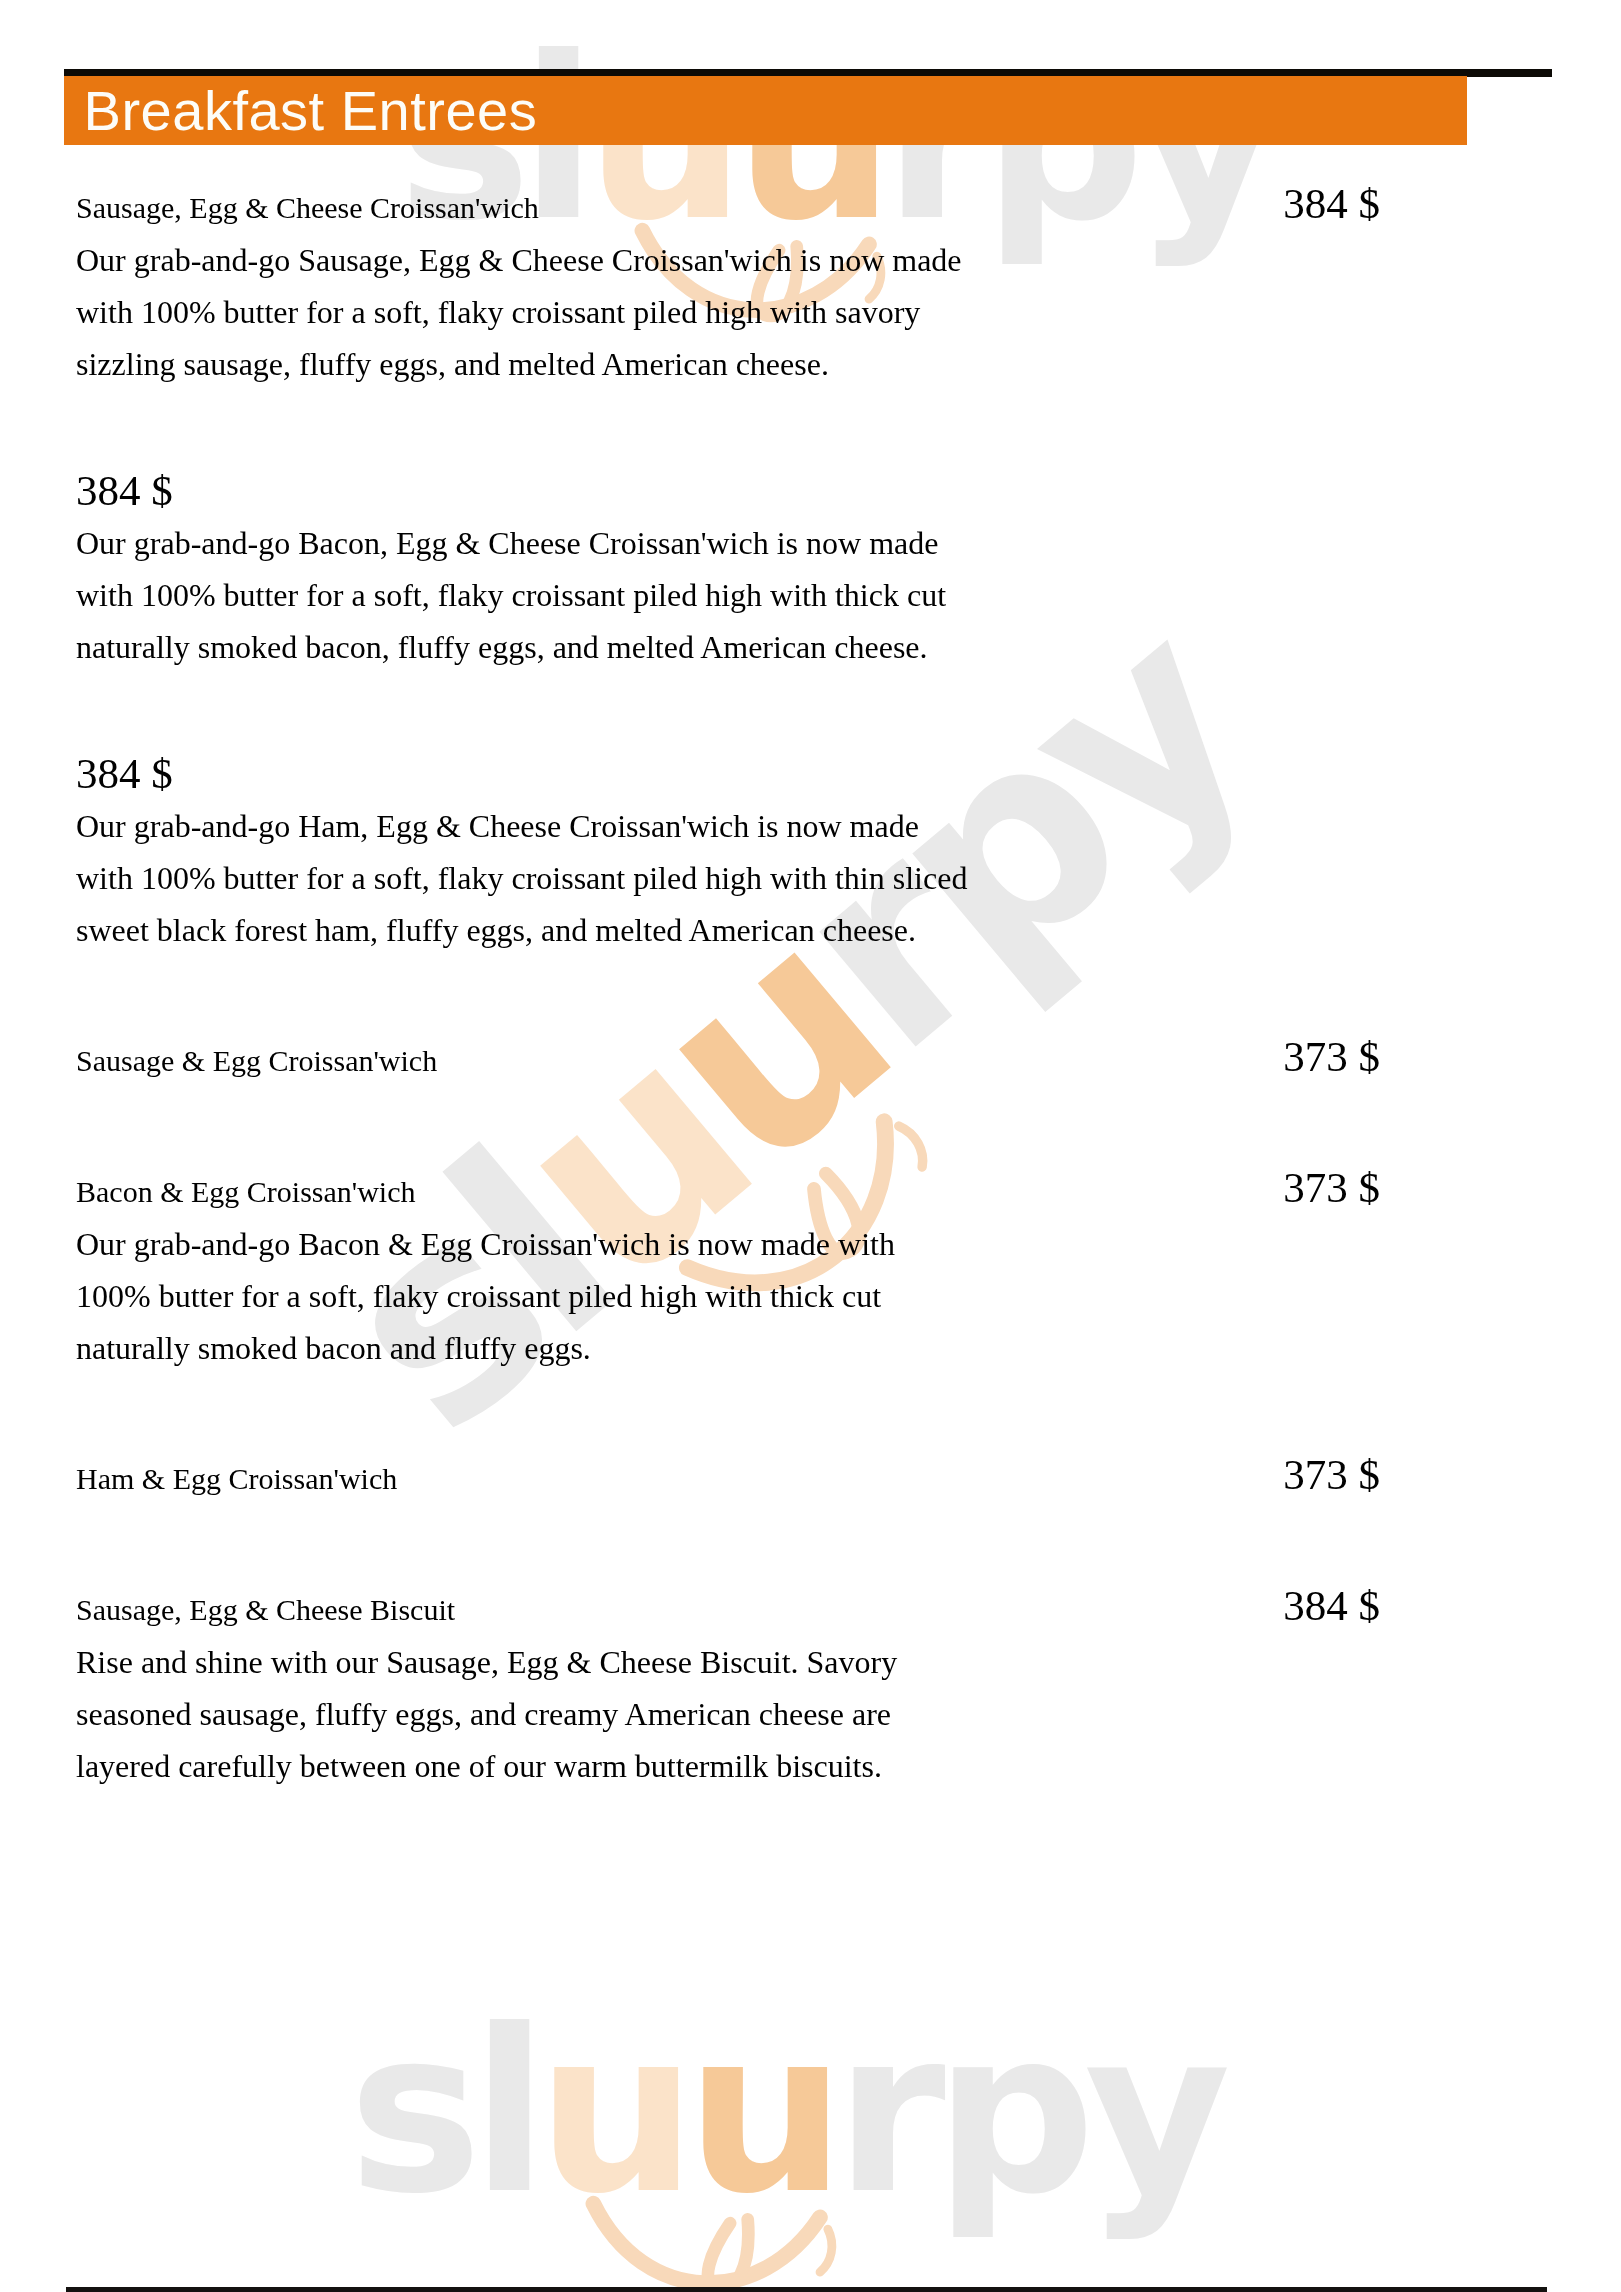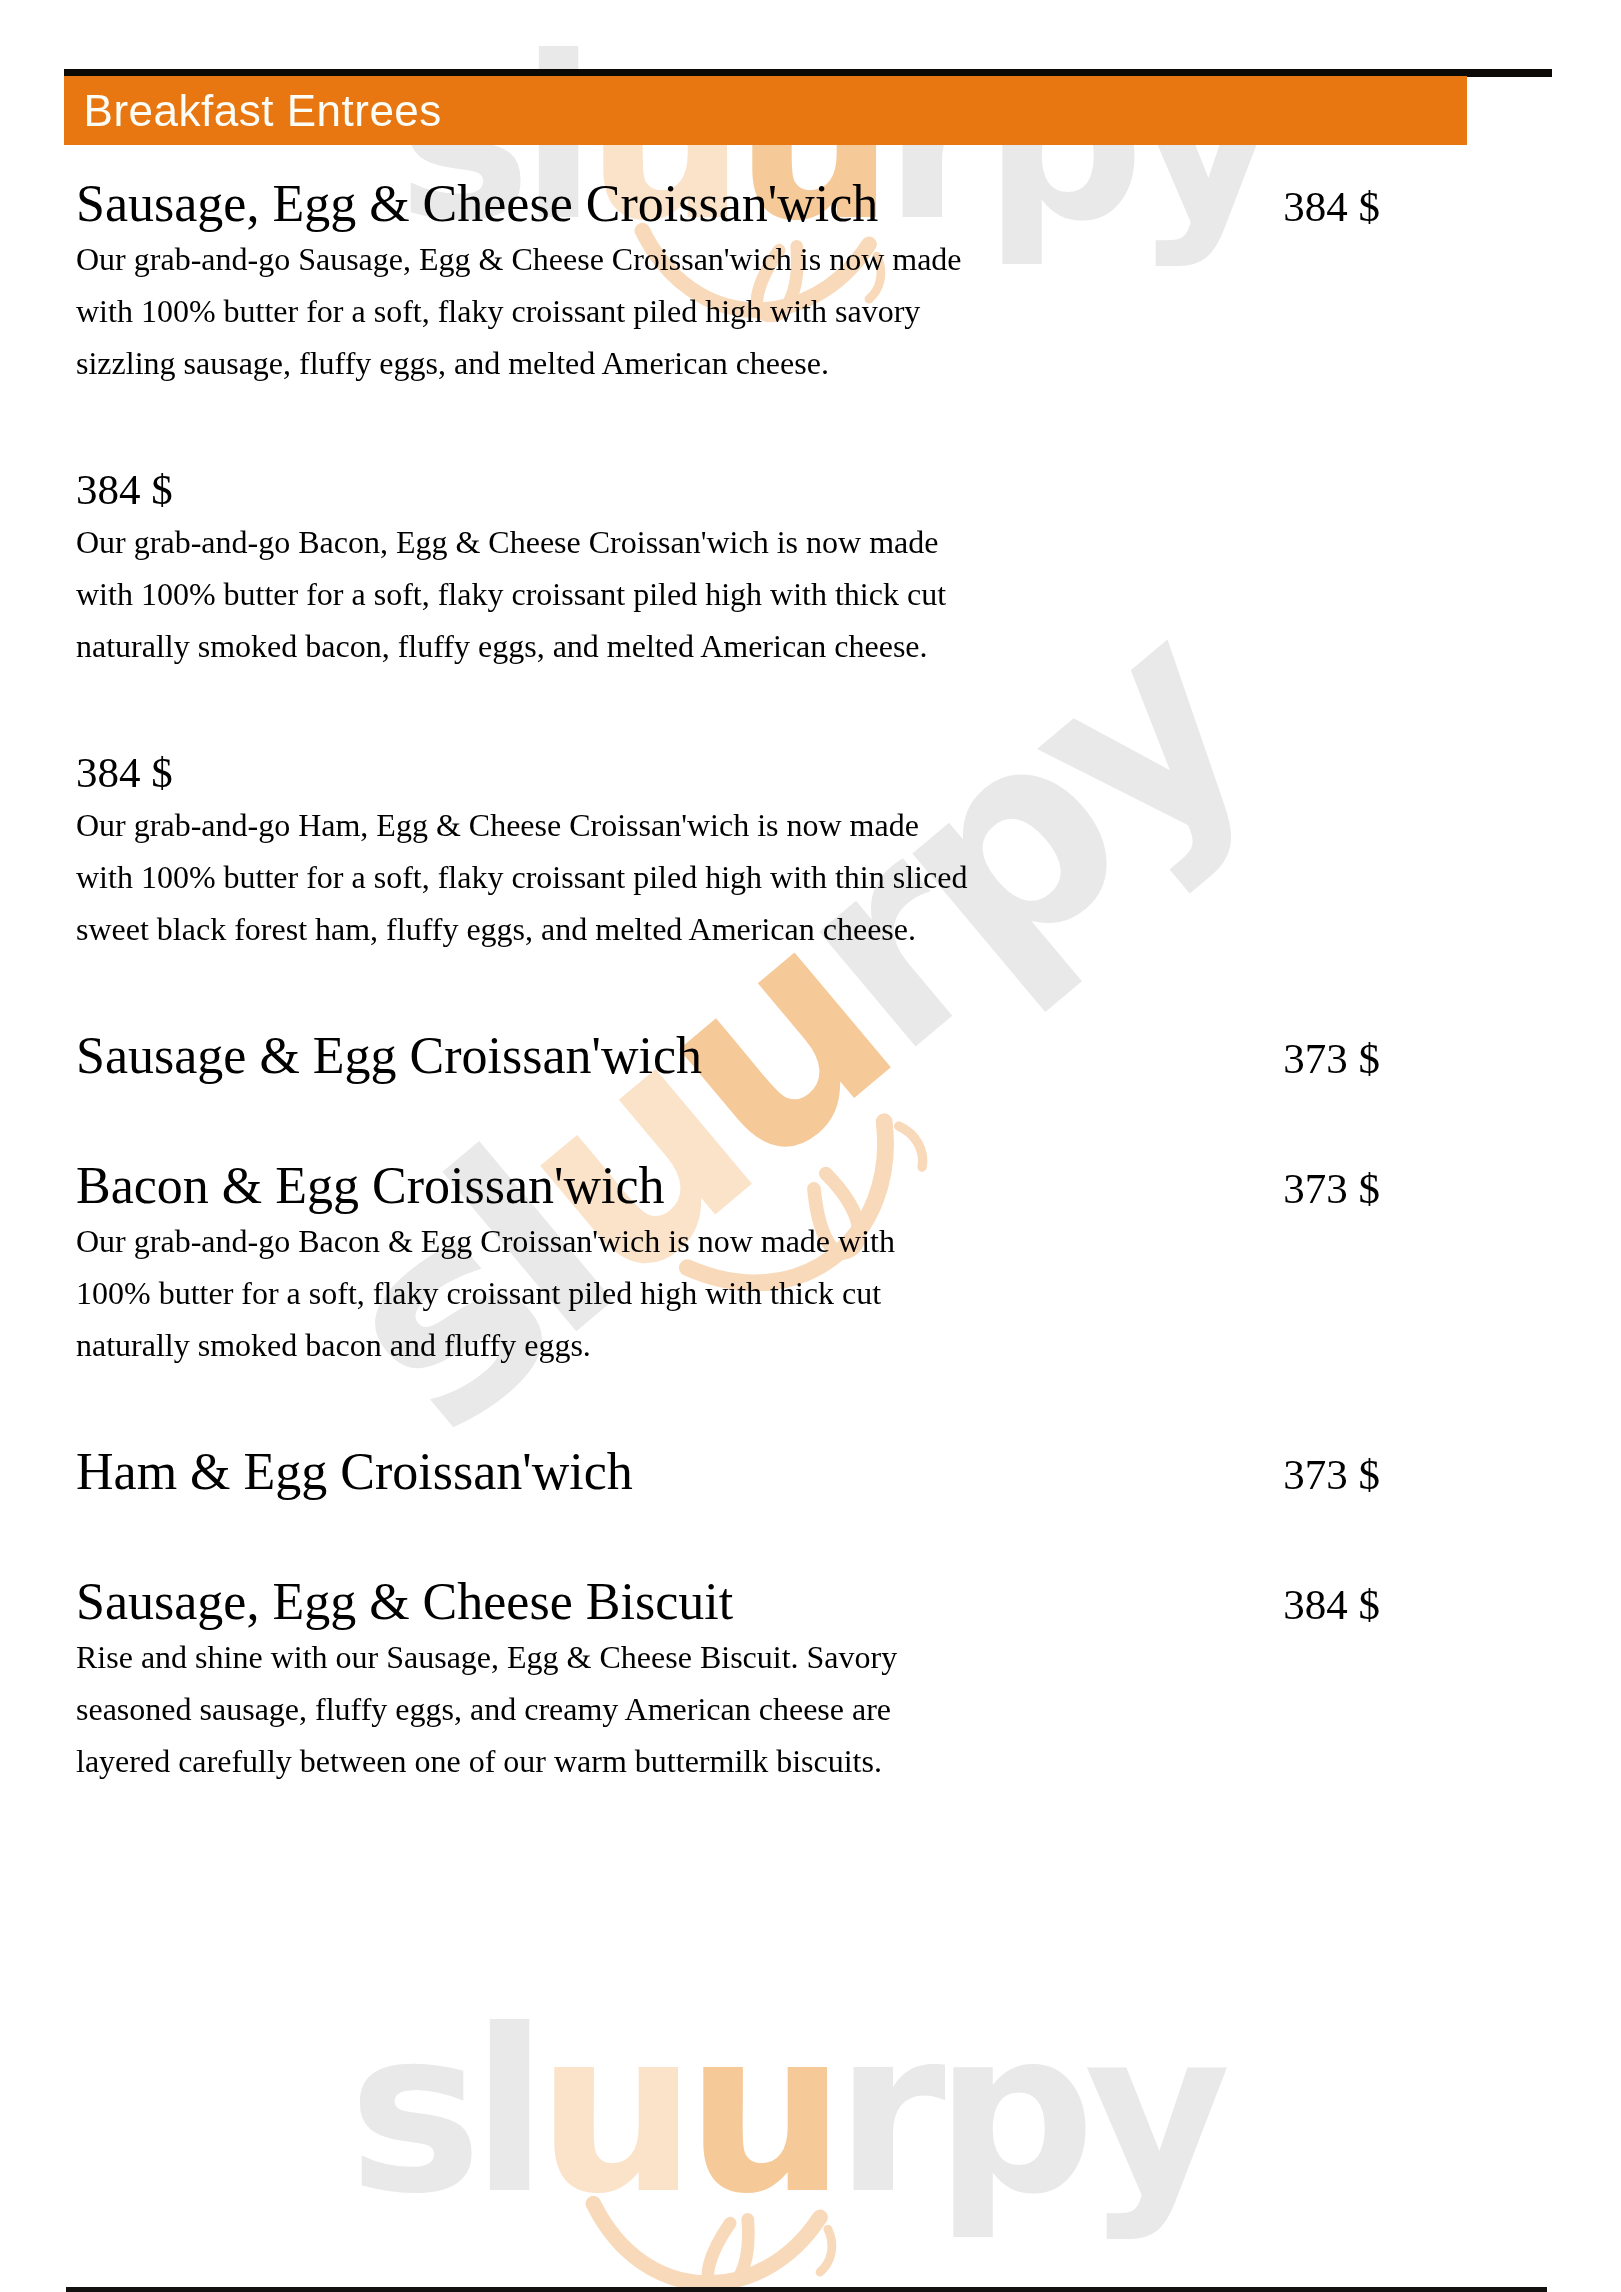--- a/index.html
+++ b/index.html
@@ -7,21 +7,21 @@
     width:1621px;height:2293px;position:relative;overflow:hidden;
     background:#ffffff;font-family:"Liberation Serif",serif;color:#010101;
   }
   
   .top-rule{position:absolute;left:64px;top:69px;width:1488px;height:7.8px;background:#0c0a06;z-index:4;}
   .header-bar{
     position:absolute;left:64px;top:76px;width:1403px;height:69px;
     z-index:4;display:flex;align-items:center;
   }
   .header-bar .title{
-    font-family:"Liberation Sans",sans-serif;font-size:44px;font-weight:400;
+    font-family:"Liberation Sans",sans-serif;font-size:56px;font-weight:400;
     color:#fdfdf8;padding-left:19.6px;letter-spacing:0.5px;
   }
   .bottom-rule{position:absolute;left:66px;top:2287px;width:1481px;height:5.9px;background:#141210;z-index:4;}
 
   
   .wm{
     position:absolute;z-index:1;display:flex;flex-direction:column;align-items:center;
     font-family:"DejaVu Sans",sans-serif;font-weight:700;pointer-events:none;
   }
   .wm-word{line-height:1;letter-spacing:-0.05em;white-space:nowrap;}
@@ -30,21 +30,21 @@
   .wm-bottom{left:784px;top:2000px;transform:translateX(-50%);font-size:225px;}
   .wm-smile{margin-top:-35px;align-self:flex-start;margin-left:26%;}
 
   
   .menu{position:absolute;left:76px;top:178px;width:1304px;z-index:2;}
   .menu-item{margin:0 0 75px 0;}
   .item-head{
     display:flex;justify-content:space-between;align-items:baseline;
     width:1304px;line-height:52px;
   }
-  .item-name{font-size:52px;}
+  .item-name{font-size:30px;}
   .item-price{font-size:43px;white-space:nowrap;}
   .item-desc{
     font-size:32px;line-height:52px;white-space:pre-line;width:1264px;
   }
 </style>
 </head>
 <body>
 
 <div class="wm wm-top">
   <div class="wm-word"><span style="color: rgb(233, 233, 233);">s</span><span style="color: rgb(233, 233, 233);">l</span><span style="color: rgb(251, 227, 201);">u</span><span style="color: rgb(246, 201, 152);">u</span><span style="color: rgb(233, 233, 233);">r</span><span style="color: rgb(233, 233, 233);">p</span><span style="color: rgb(233, 233, 233);">y</span></div>

